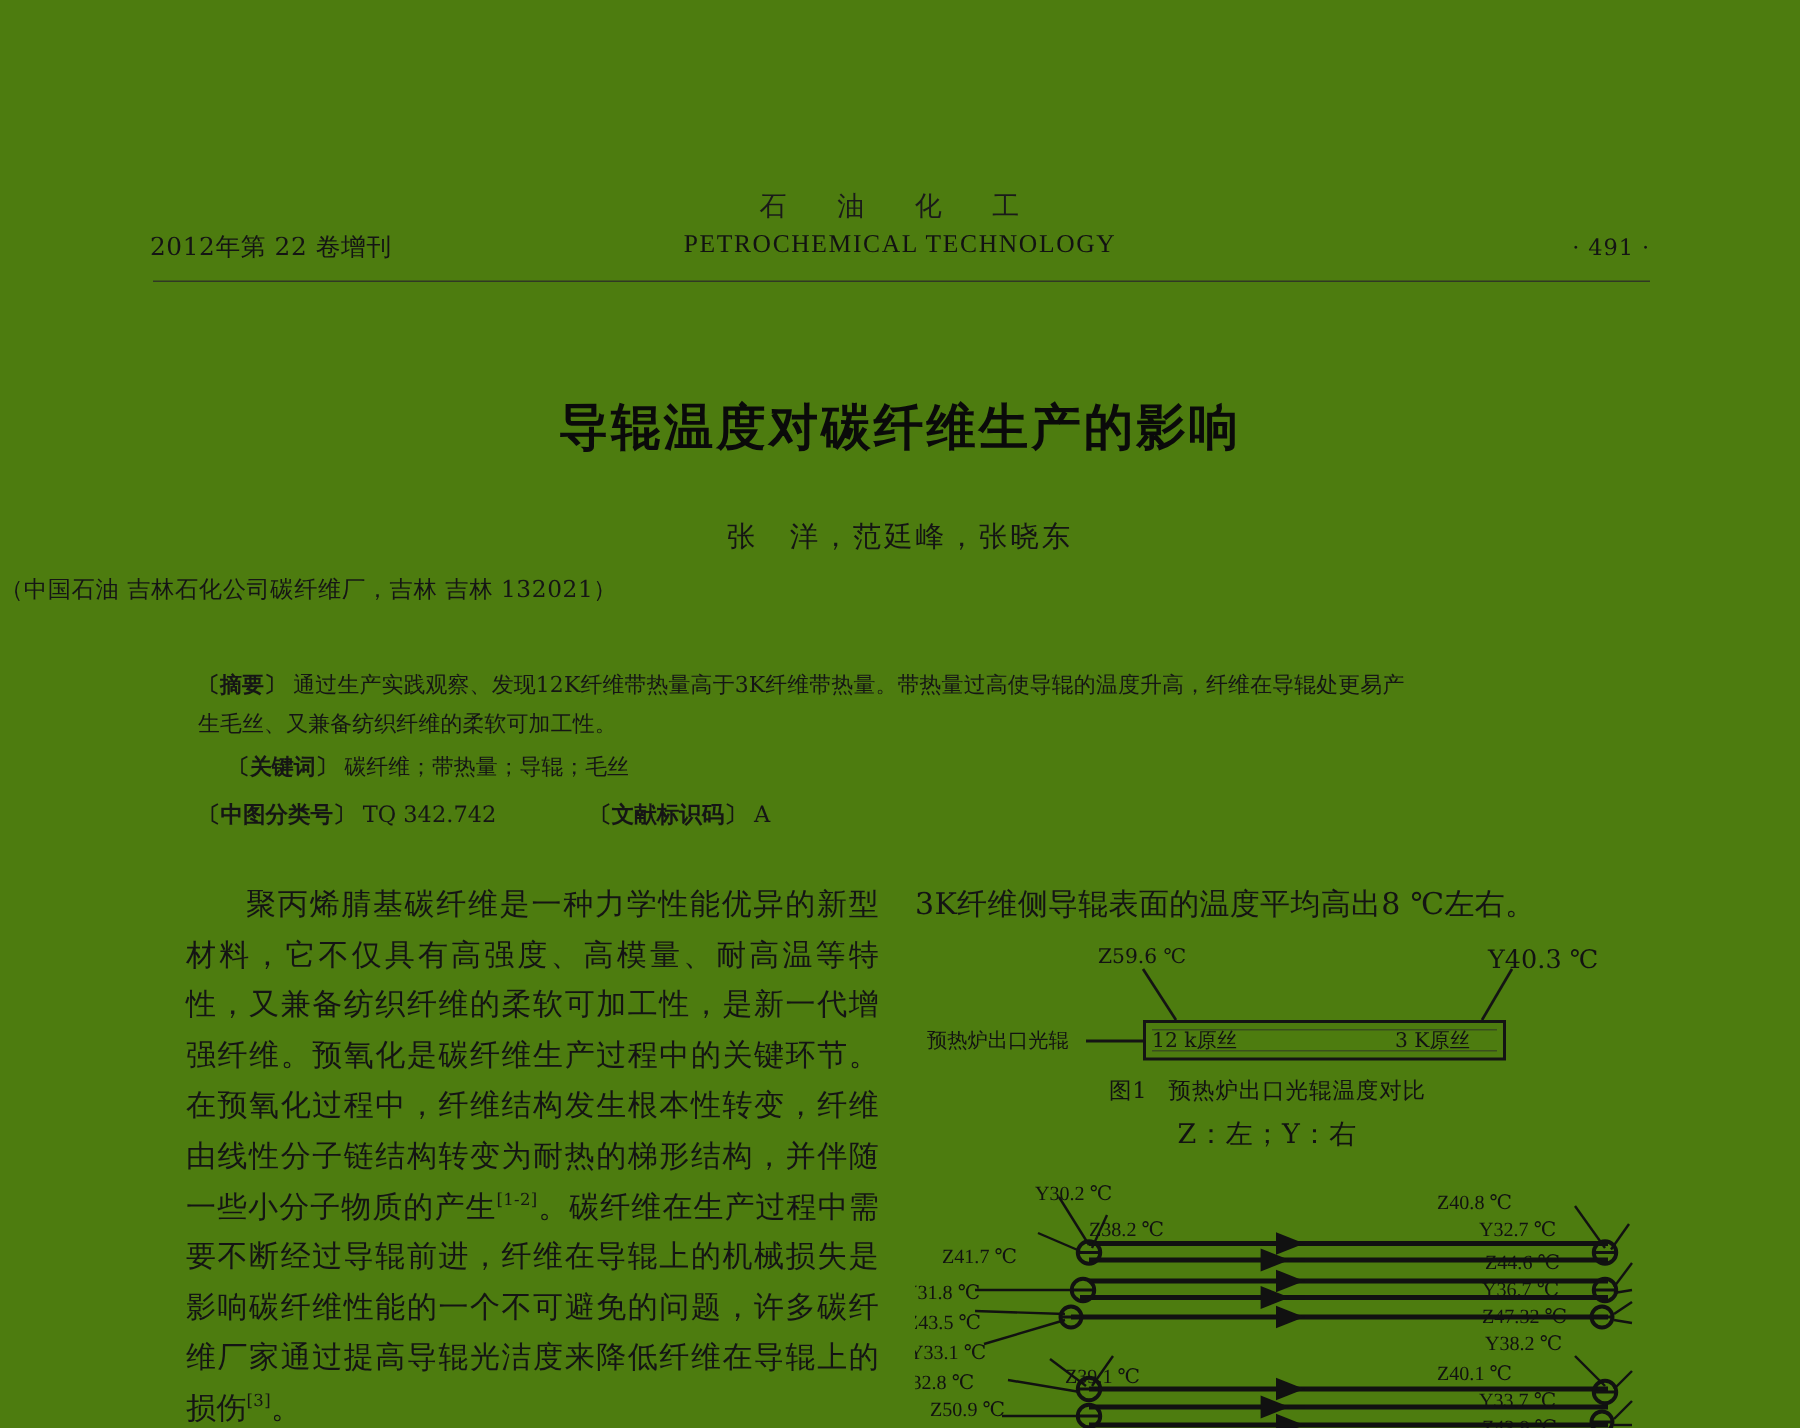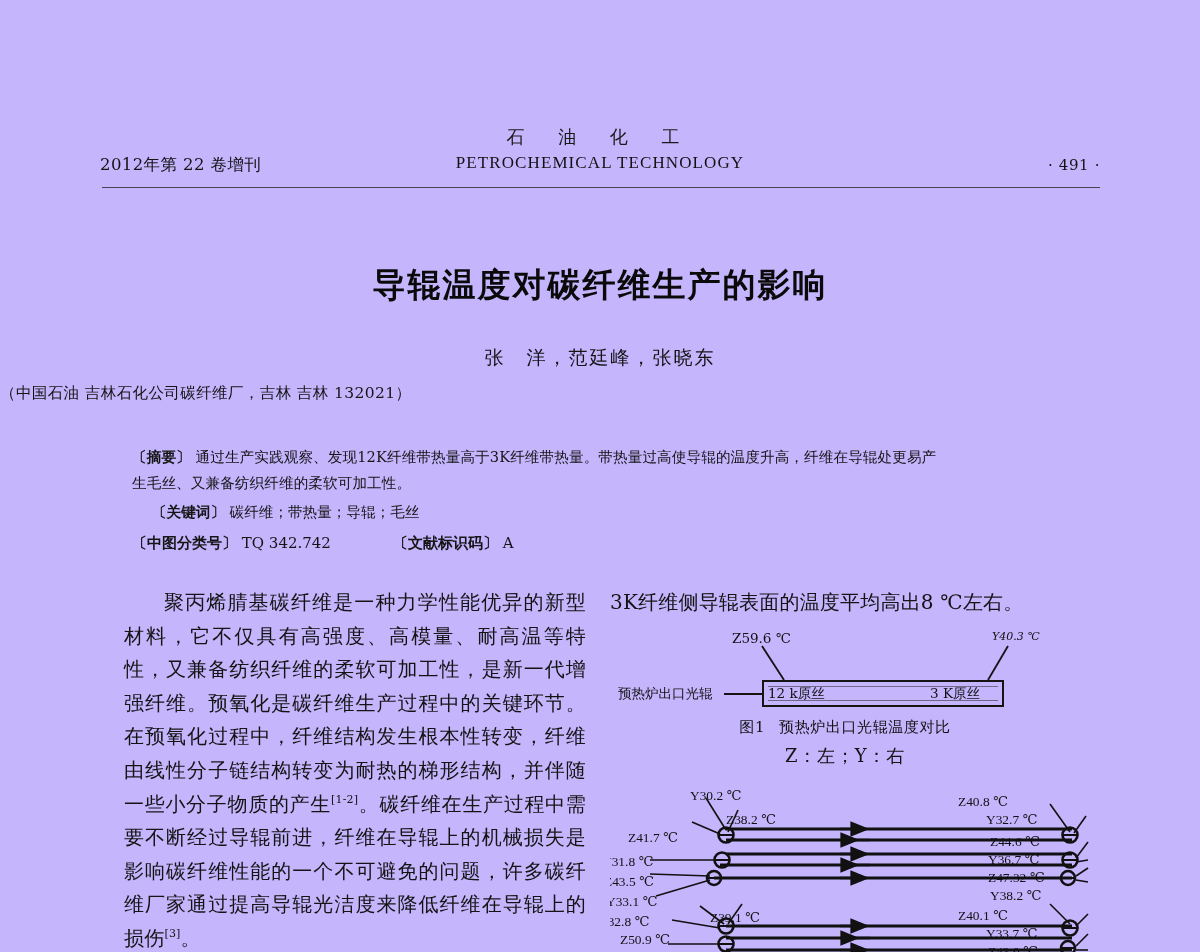--- a/index.html
+++ b/index.html
@@ -12,21 +12,21 @@
     height: 952px;
     position: relative;
     font-family: "DejaVu Serif", "Liberation Serif", serif;
     color: #111111;
     overflow: hidden;
   }
 
   .page {
     position: absolute;
     inset: 0;
-    background: #c4b5fd;
+    background: #4d7c0f;
   }
 
   
   .header {
     position: absolute;
     left: 100px;
     top: 125px;
     width: 1000px;
     height: 68px;
   }
@@ -240,24 +240,23 @@
     left: 122px;
     top: 6px;
     font-size: 13.5px;
     color: #121212;
     white-space: nowrap;
   }
   .fig1-temp-y {
     position: absolute;
     left: 382px;
     top: 6px;
-    font-size: 11px;
-    color: #121212;
-    white-space: nowrap;
-    font-style: italic;
+    font-size: 17px;
+    color: #121212;
+    white-space: nowrap;
   }
   .fig1-cap1 {
     position: absolute;
     left: 0;
     top: 94px;
     width: 470px;
     text-align: center;
     font-size: 15px;
     color: #121212;
     letter-spacing: 0.6px;

